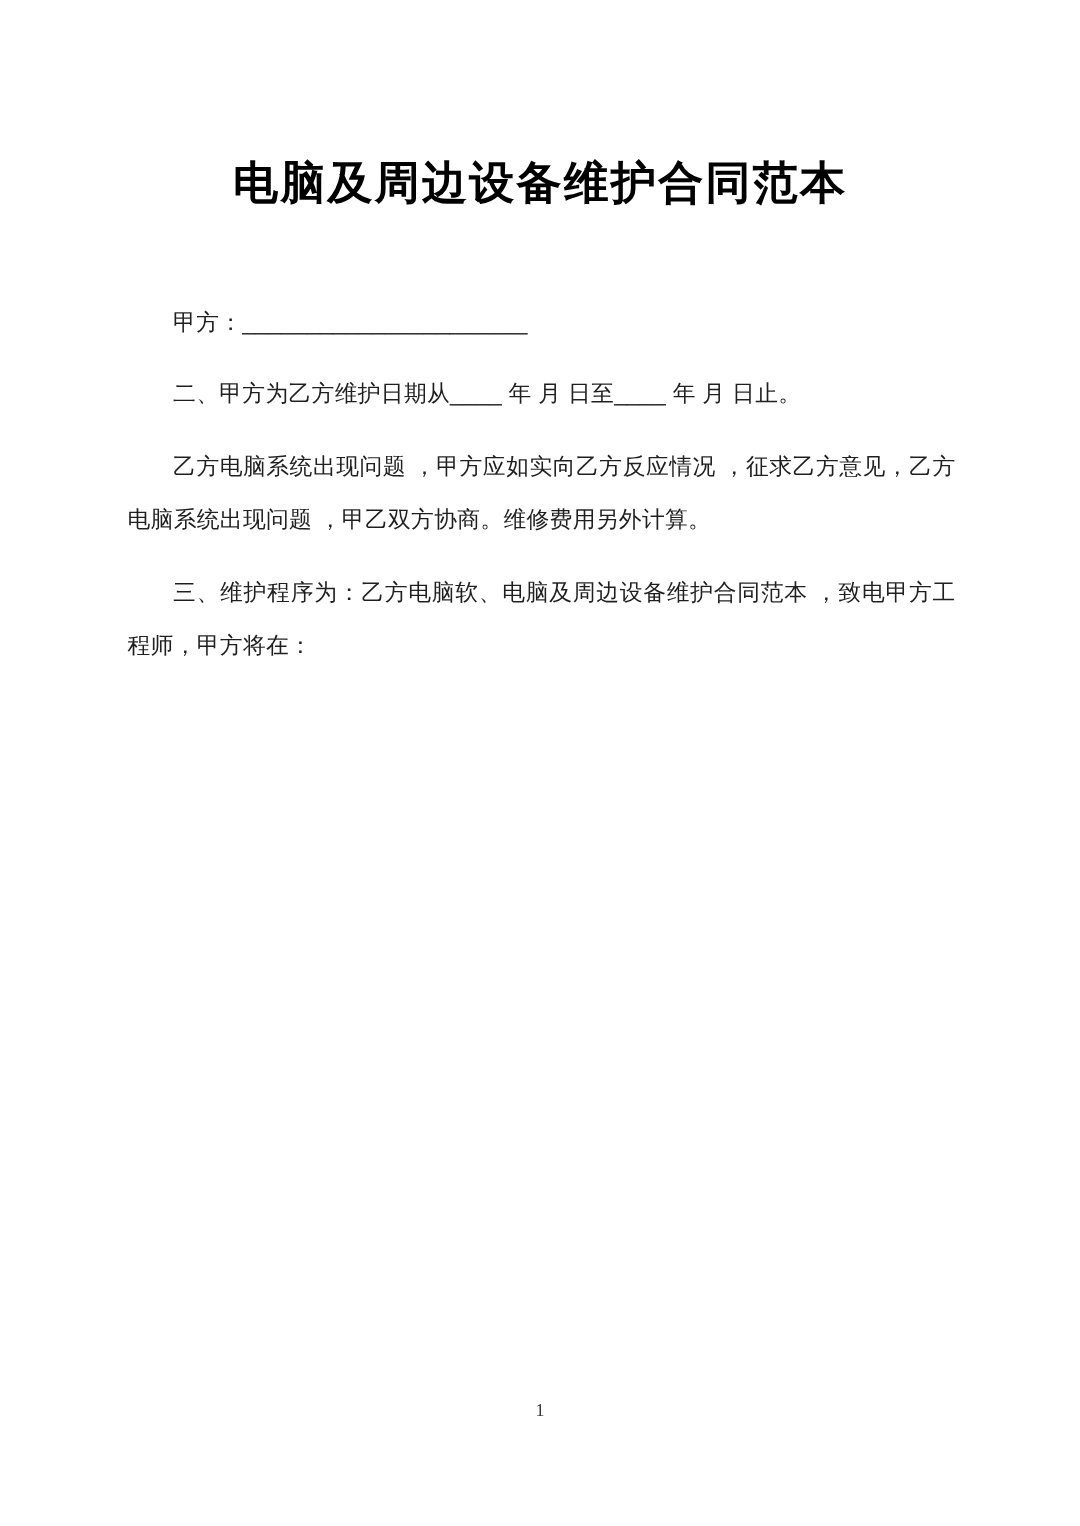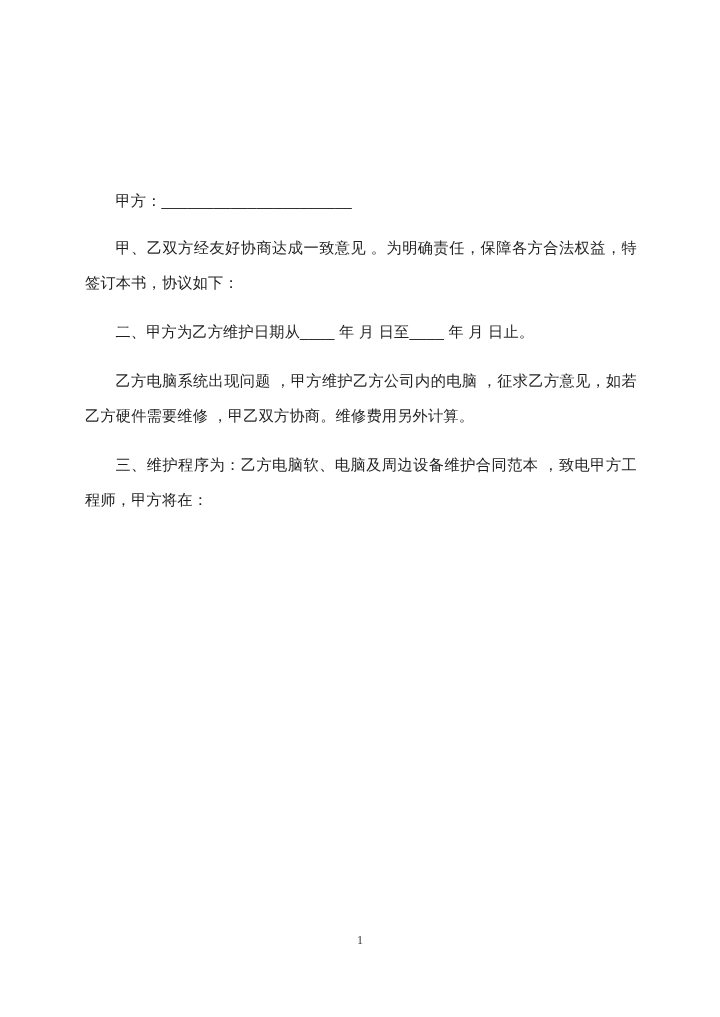--- a/index.html
+++ b/index.html
@@ -33,21 +33,21 @@
     text-align: center;
     font-size: 30px;
     font-weight: bold;
     letter-spacing: 1.5px;
     color: #000000;
     line-height: 1.25;
   }
 
   .body-block {
     position: absolute;
-    top: 184px;
+    top: 199px;
     left: 85px;
     width: 552px;
   }
 
   .para {
     font-size: 15.2px;
     line-height: 2.30;
     color: #1f1f1f;
     text-align: justify;
     text-justify: inter-ideograph;
@@ -80,34 +80,34 @@
     font-size: 12px;
     color: #3a3a3a;
     font-family: "Liberation Serif", "DejaVu Serif", serif;
   }
 </style>
 </head>
 <body>
 
 <div class="page">
 
+  <h1 class="doc-title">电脑及周边设备维护合同范本</h1>
 
   <div class="body-block">
 
     <p class="para field">甲方：______________________</p>
 
 
-    <p class="para indent gap-after">甲、乙双方经友好协商达成一致意见 。为明确责任，保障各方合法权益，特签订本书，协议如下：</p>
 
 
 
     <p class="para indent gap-after">二、甲方为乙方维护日期从____ 年 月 日至____ 年 月 日止。</p>
 
 
-    <p class="para indent gap-after">乙方电脑系统出现问题 ，甲方维护乙方公司内的电脑 ，征求乙方意见，如若乙方硬件需要维修 ，甲乙双方协商。维修费用另外计算。</p>
+    <p class="para indent gap-after">乙方电脑系统出现问题 ，甲方应如实向乙方反应情况 ，征求乙方意见，乙方电脑系统出现问题 ，甲乙双方协商。维修费用另外计算。</p>
 
     <p class="para indent gap-after">三、维护程序为：乙方电脑软、电脑及周边设备维护合同范本 ，致电甲方工程师，甲方将在：</p>
 
 
   </div>
 
   <div class="page-number">1</div>
 
 </div>
 

